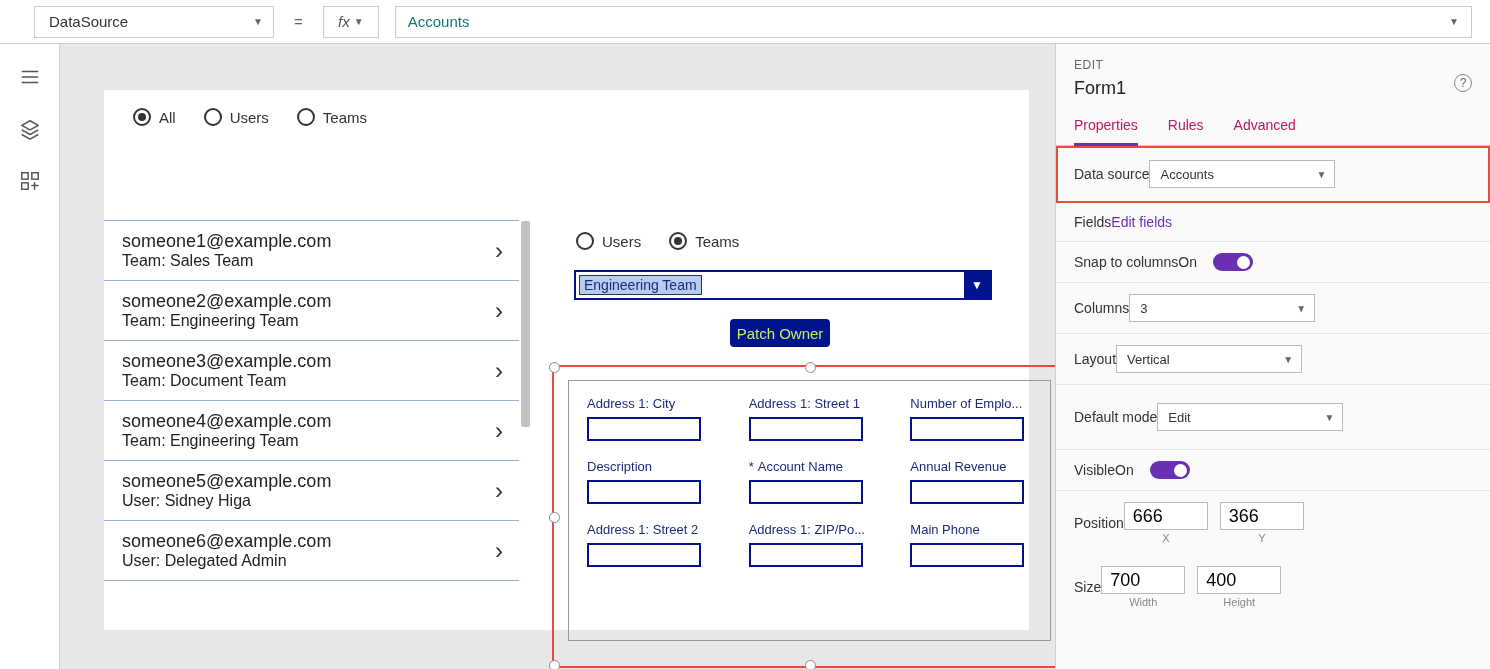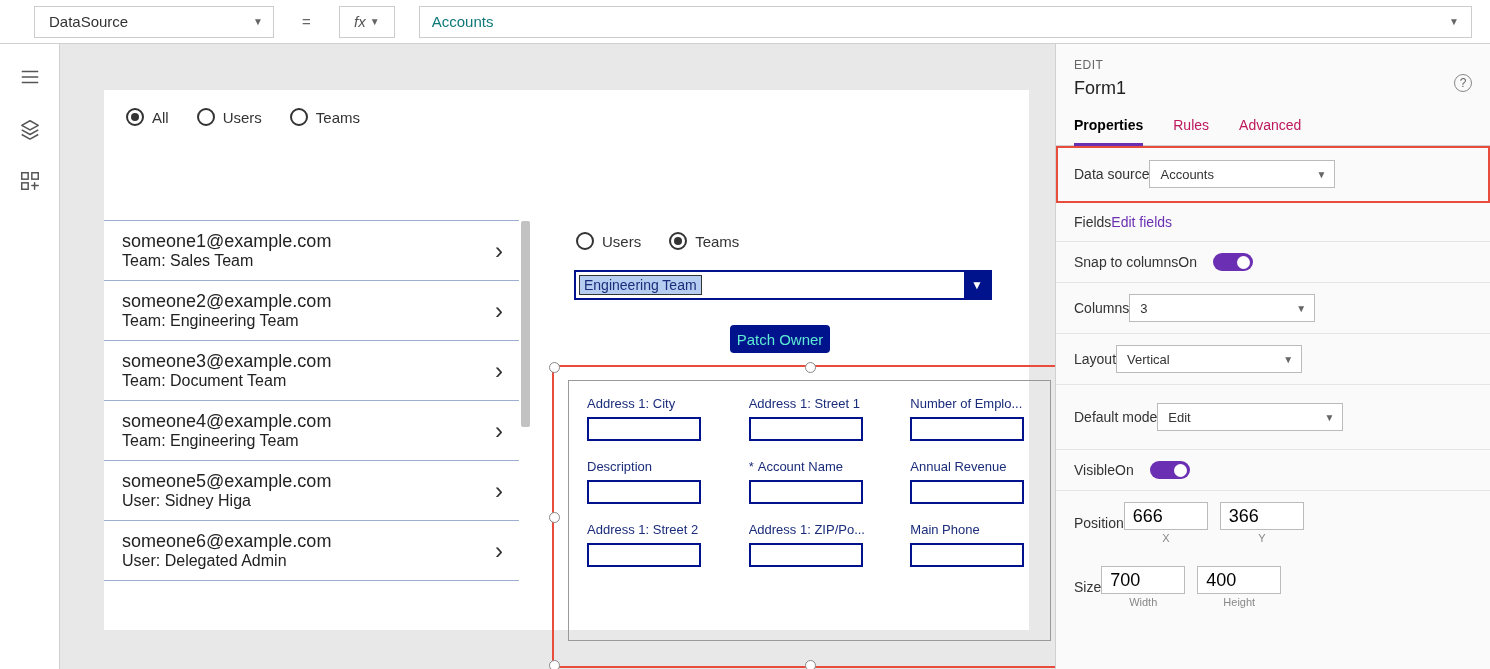--- a/index.html
+++ b/index.html
@@ -1,60 +1,60 @@
 <!DOCTYPE html>
 <html><head>
 <meta charset="utf-8">
 <style>
 *{box-sizing:border-box;margin:0;padding:0;font-family:"Segoe UI",Arial,sans-serif}
 body{background:#fff;width:1490px;height:669px;overflow:hidden}
-.formula-bar{height:44px;display:flex;align-items:center;border-bottom:1px solid #d0d0d0;padding:0 0 0 0;gap:24px}
+.formula-bar{height:44px;display:flex;align-items:center;border-bottom:1px solid #d0d0d0;padding:0 0 0 0;gap:16px}
 .prop-select{width:240px;height:32px;border:1px solid #ccc;display:flex;align-items:center;justify-content:space-between;padding:0 10px 0 14px;font-size:15px;color:#333;margin-left:34px;cursor:pointer}
 .eq{color:#666;font-size:15px;padding:0 4px}
 .fx-btn{width:56px;height:32px;border:1px solid #ccc;display:flex;align-items:center;justify-content:center;font-style:italic;font-size:15px;color:#555;gap:4px;cursor:pointer}
 .formula-input{flex:1;height:32px;border:1px solid #ccc;padding:0 12px;font-size:15px;color:#0e7878;display:flex;align-items:center;justify-content:space-between;margin-right:18px}
 .chev{color:#666;font-size:10px}
 .main-row{display:flex;height:625px}
 .left-rail{width:60px;border-right:1px solid #d0d0d0;display:flex;flex-direction:column;align-items:center;padding-top:22px;gap:30px}
 .rail-icon{width:22px;height:22px;fill:none;stroke:#555;stroke-width:1.6;cursor:pointer}
 .canvas-wrap{flex:1;background:#e8e8e8;position:relative;overflow:hidden}
 .app-canvas{position:absolute;left:44px;top:46px;width:925px;height:540px;background:#fff}
-.filter-row{display:flex;align-items:center;gap:28px;padding:18px 0 0 22px}
+.filter-row{display:flex;align-items:center;gap:28px;padding:18px 0 0 29px}
 .radio{display:flex;align-items:center;gap:8px;font-size:15px;color:#333;cursor:pointer}
 .ro{width:18px;height:18px;border:2px solid #333;border-radius:50%;display:flex;align-items:center;justify-content:center}
 .ro.sel::after{content:"";width:8px;height:8px;background:#333;border-radius:50%}
 .list-wrap{position:absolute;left:0;top:130px;width:415px;border-top:1px solid #9eaecf}
 .list-item{border-bottom:1px solid #9eaecf;padding:10px 12px 10px 18px;display:flex;align-items:center;justify-content:space-between;cursor:pointer}
 .li-text .email{font-size:18px;color:#222}
 .li-text .sub{font-size:16px;color:#222}
 .li-chev{font-size:24px;color:#333;padding-right:4px}
 .scroll-thumb{position:absolute;left:417px;top:131px;width:9px;height:206px;background:#c2c2c2;border-radius:2px}
 .right-filter{position:absolute;left:472px;top:142px;display:flex;gap:28px}
 .team-dd{position:absolute;left:470px;top:180px;width:418px;height:30px;border:2px solid #00138c;display:flex;align-items:center;justify-content:space-between;cursor:pointer}
 .team-dd .dd-text{background:#b5cdf0;border:0.5px solid #333;padding:1px 4px;font-size:14px;color:#1a2c7a;margin-left:3px}
 .team-dd .dd-btn{width:26px;height:100%;background:#00138c;display:flex;align-items:center;justify-content:center;color:#fff;font-size:12px}
-.patch-btn{position:absolute;left:626px;top:235px;width:100px;height:28px;background:#00138c;color:#5eead4;font-size:15px;border-radius:4px;display:flex;align-items:center;justify-content:center;cursor:pointer}
+.patch-btn{position:absolute;left:626px;top:229px;width:100px;height:28px;background:#00138c;color:#bef264;font-size:15px;border-radius:4px;display:flex;align-items:center;justify-content:center;cursor:pointer}
 .form-sel{position:absolute;left:448px;top:275px;width:515px;height:303px;border:2px solid #e74c3c}
 .form-box{position:absolute;left:14px;top:13px;right:14px;bottom:25px;border:1px solid #999}
 .form-grid{display:grid;grid-template-columns:repeat(3,1fr);gap:18px 40px;padding:15px 18px}
 .field-lbl{font-size:13px;color:#1a2c7a;display:block;margin-bottom:6px;white-space:nowrap;overflow:hidden;text-overflow:ellipsis}
 .field-in{width:114px;height:24px;border:2px solid #00138c}
 .req{color:#1a2c7a;margin-right:4px}
 .handle{width:11px;height:11px;background:#fff;border:1px solid #888;border-radius:50%;position:absolute}
 .h-nw{left:-5px;top:-5px}.h-n{left:50%;top:-5px;margin-left:-5px}.h-ne{right:-5px;top:-5px}
 .h-w{left:-5px;top:50%;margin-top:-5px}.h-e{right:-5px;top:50%;margin-top:-5px}
 .h-sw{left:-5px;bottom:-5px}.h-s{left:50%;bottom:-5px;margin-left:-5px}.h-se{right:-5px;bottom:-5px}
 .prop-panel{width:435px;border-left:1px solid #d0d0d0;background:#fafafa;position:relative}
 .panel-top{padding:14px 18px 0 18px}
 .edit-lbl{font-size:12px;color:#666;letter-spacing:.5px}
 .form-name{font-size:18px;color:#222;margin-top:6px}
 .help-ic{position:absolute;right:18px;top:30px;width:18px;height:18px;border:1px solid #888;border-radius:50%;display:flex;align-items:center;justify-content:center;font-size:12px;color:#666;cursor:pointer}
 .tabs{display:flex;gap:30px;margin-top:18px;padding:0 18px;border-bottom:1px solid #d0d0d0}
 .tab{font-size:14px;color:#be185d;padding-bottom:10px;cursor:pointer}
-.tab.active{color:#000000;font-weight:700;border-bottom:3px solid #6b2fb3;margin-bottom:-1px}
+.tab.active{color:#be185d;font-weight:400;border-bottom:3px solid #6b2fb3;margin-bottom:-1px}
 .prop-row{display:flex;align-items:center;padding:11px 18px;border-bottom:1px solid #e5e5e5;font-size:14px;color:#333}
 .prop-row.hl{outline:2px solid #e74c3c;outline-offset:-2px;padding-top:14px;padding-bottom:14px}
 .dd{width:186px;height:28px;border:1px solid #bbb;display:flex;align-items:center;justify-content:space-between;padding:0 8px 0 10px;font-size:13px;background:#fff;cursor:pointer}
 .link{color:#6b2fb3;font-size:14px;cursor:pointer}
 .toggle{display:flex;align-items:center;gap:16px}
 .tg-track{width:40px;height:18px;background:#6b2fb3;border-radius:10px;position:relative;cursor:pointer}
 .tg-knob{width:13px;height:13px;background:#fff;border-radius:50%;position:absolute;right:3px;top:2.5px}
 .num-in{width:84px;height:28px;border:1px solid #bbb;padding:0 8px;font-size:18px;background:#fff}
 .pair{display:flex;gap:12px}
 .pair-col{display:flex;flex-direction:column;align-items:center;gap:2px}

